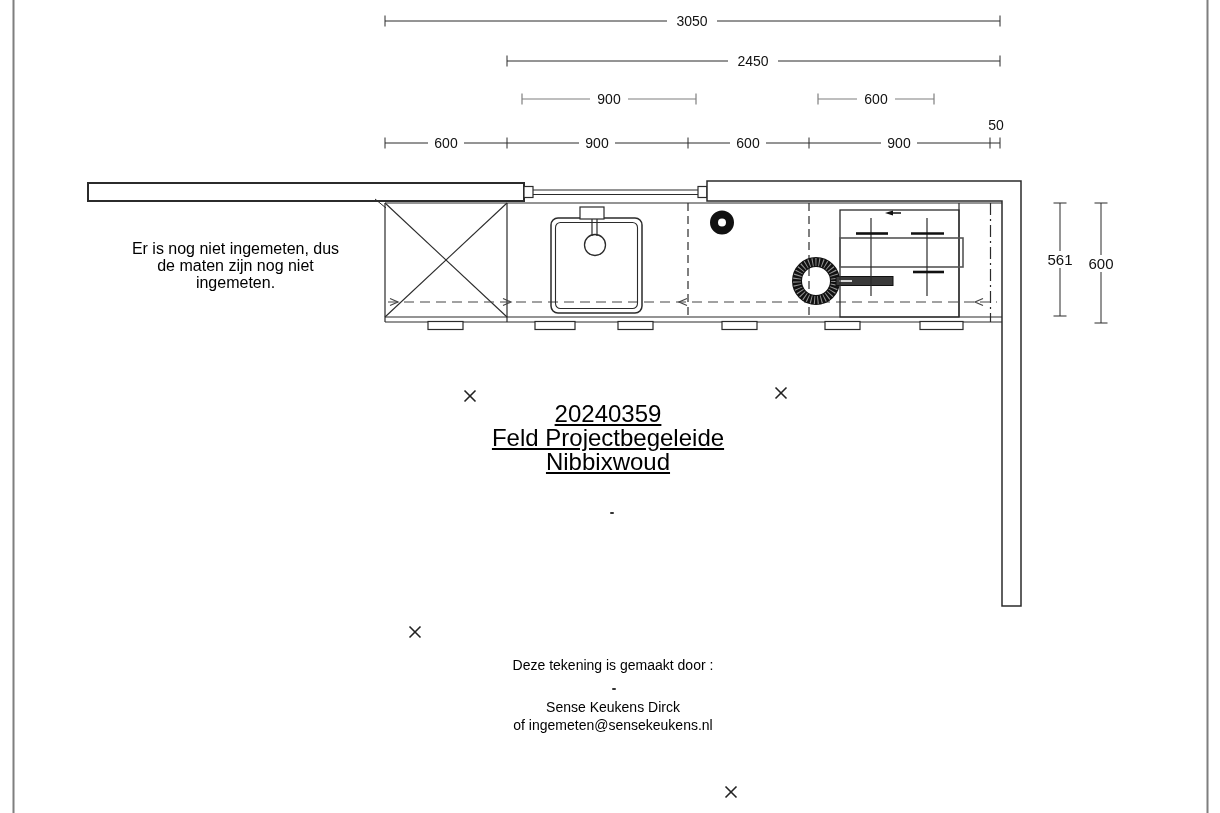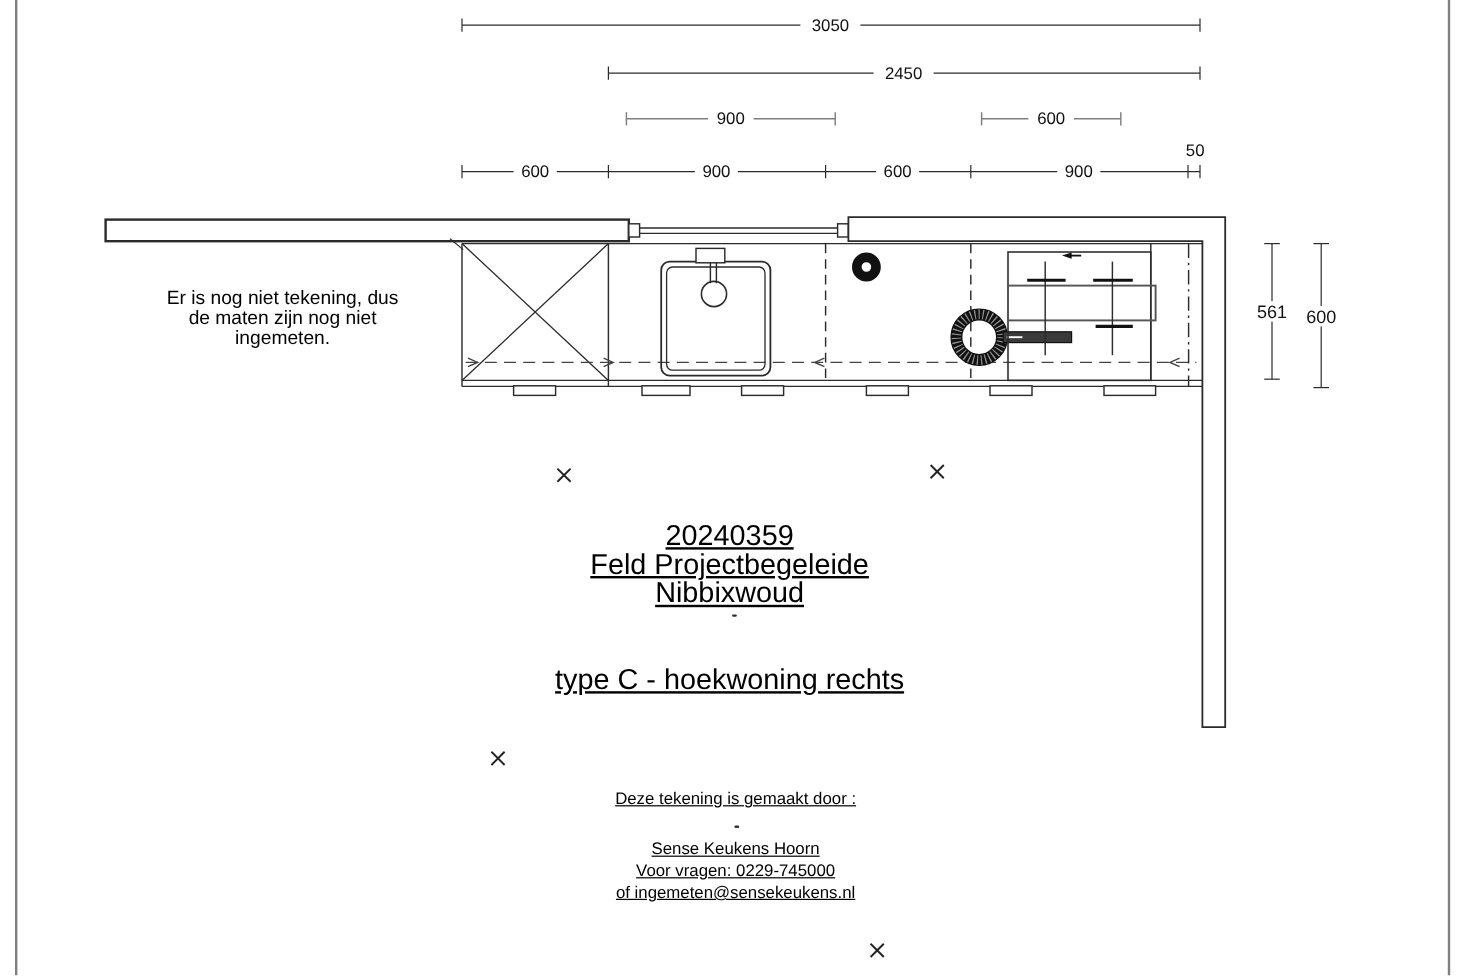--- a/index.html
+++ b/index.html
@@ -5,25 +5,25 @@
   html,body{margin:0;padding:0;}
   body{
     width:1220px;height:813px;position:relative;background:#ffffff;
     font-family:"Liberation Sans", sans-serif;color:#000;overflow:hidden;
   }
   svg{position:absolute;left:0;top:0;}
   .dim-text{font:14px "Liberation Sans", sans-serif;fill:#111;text-anchor:middle;}
   .dim-text-right{font:15px "Liberation Sans", sans-serif;fill:#111;text-anchor:middle;}
   .txt{position:absolute;text-align:center;}
   .note{left:120px;top:240px;width:231px;font-size:16px;line-height:17px;}
-  .title-block{left:398px;top:402px;width:420px;font-size:24px;line-height:24px;margin-top:33px;}
+  .title-block{left:398px;top:402px;width:420px;font-size:24px;line-height:24px;}
   .title-block .ln{text-decoration:underline;}
   .title-gap{height:48px;}
   .footer-block{left:453px;top:656px;width:320px;font-size:14px;line-height:18px;}
-  .footer-block .ln{text-decoration:underline;}
+  .footer-block .ln{}
   .footer-gap{height:24px;}
   .stray-dot{position:absolute;width:4px;height:2px;background:#333;border-radius:1px;}
 </style>
 </head>
 <body>
 
 <svg width="1220" height="813" viewBox="0 0 1220 813">
 
   <g stroke="#7f7f7f" stroke-width="2">
     <line x1="13.5" y1="0" x2="13.5" y2="813"></line>
@@ -168,34 +168,32 @@
     <line x1="775.5" y1="387.5" x2="786.5" y2="398.5"></line>
       <line x1="786.5" y1="387.5" x2="775.5" y2="398.5"></line>
     <line x1="409.5" y1="626.5" x2="420.5" y2="637.5"></line>
       <line x1="420.5" y1="626.5" x2="409.5" y2="637.5"></line>
     <line x1="725.5" y1="786.5" x2="736.5" y2="797.5"></line>
       <line x1="736.5" y1="786.5" x2="725.5" y2="797.5"></line>
   </g>
 </svg>
 
 <div class="txt note">
-  <div>Er is nog niet tekening, dus</div>
+  <div>Er is nog niet ingemeten, dus</div>
   <div>de maten zijn nog niet</div>
   <div>ingemeten.</div>
 </div>
 
 <div class="txt title-block">
   <div class="ln">20240359</div>
   <div class="ln">Feld Projectbegeleide</div>
   <div class="ln">Nibbixwoud</div>
   <div class="title-gap"></div>
-  <div class="ln">type C - hoekwoning rechts</div>
 </div>
 <div class="stray-dot" style="left:610px;top:512px;"></div>
 
 <div class="txt footer-block">
   <div class="ln">Deze tekening is gemaakt door :</div>
   <div class="footer-gap"></div>
-  <div class="ln">Sense Keukens Hoorn</div>
-  <div class="ln">Voor vragen: 0229-745000</div>
+  <div class="ln">Sense Keukens Dirck</div>
   <div class="ln">of ingemeten@sensekeukens.nl</div>
 </div>
 <div class="stray-dot" style="left:612px;top:688px;"></div>
 
 </body></html>

